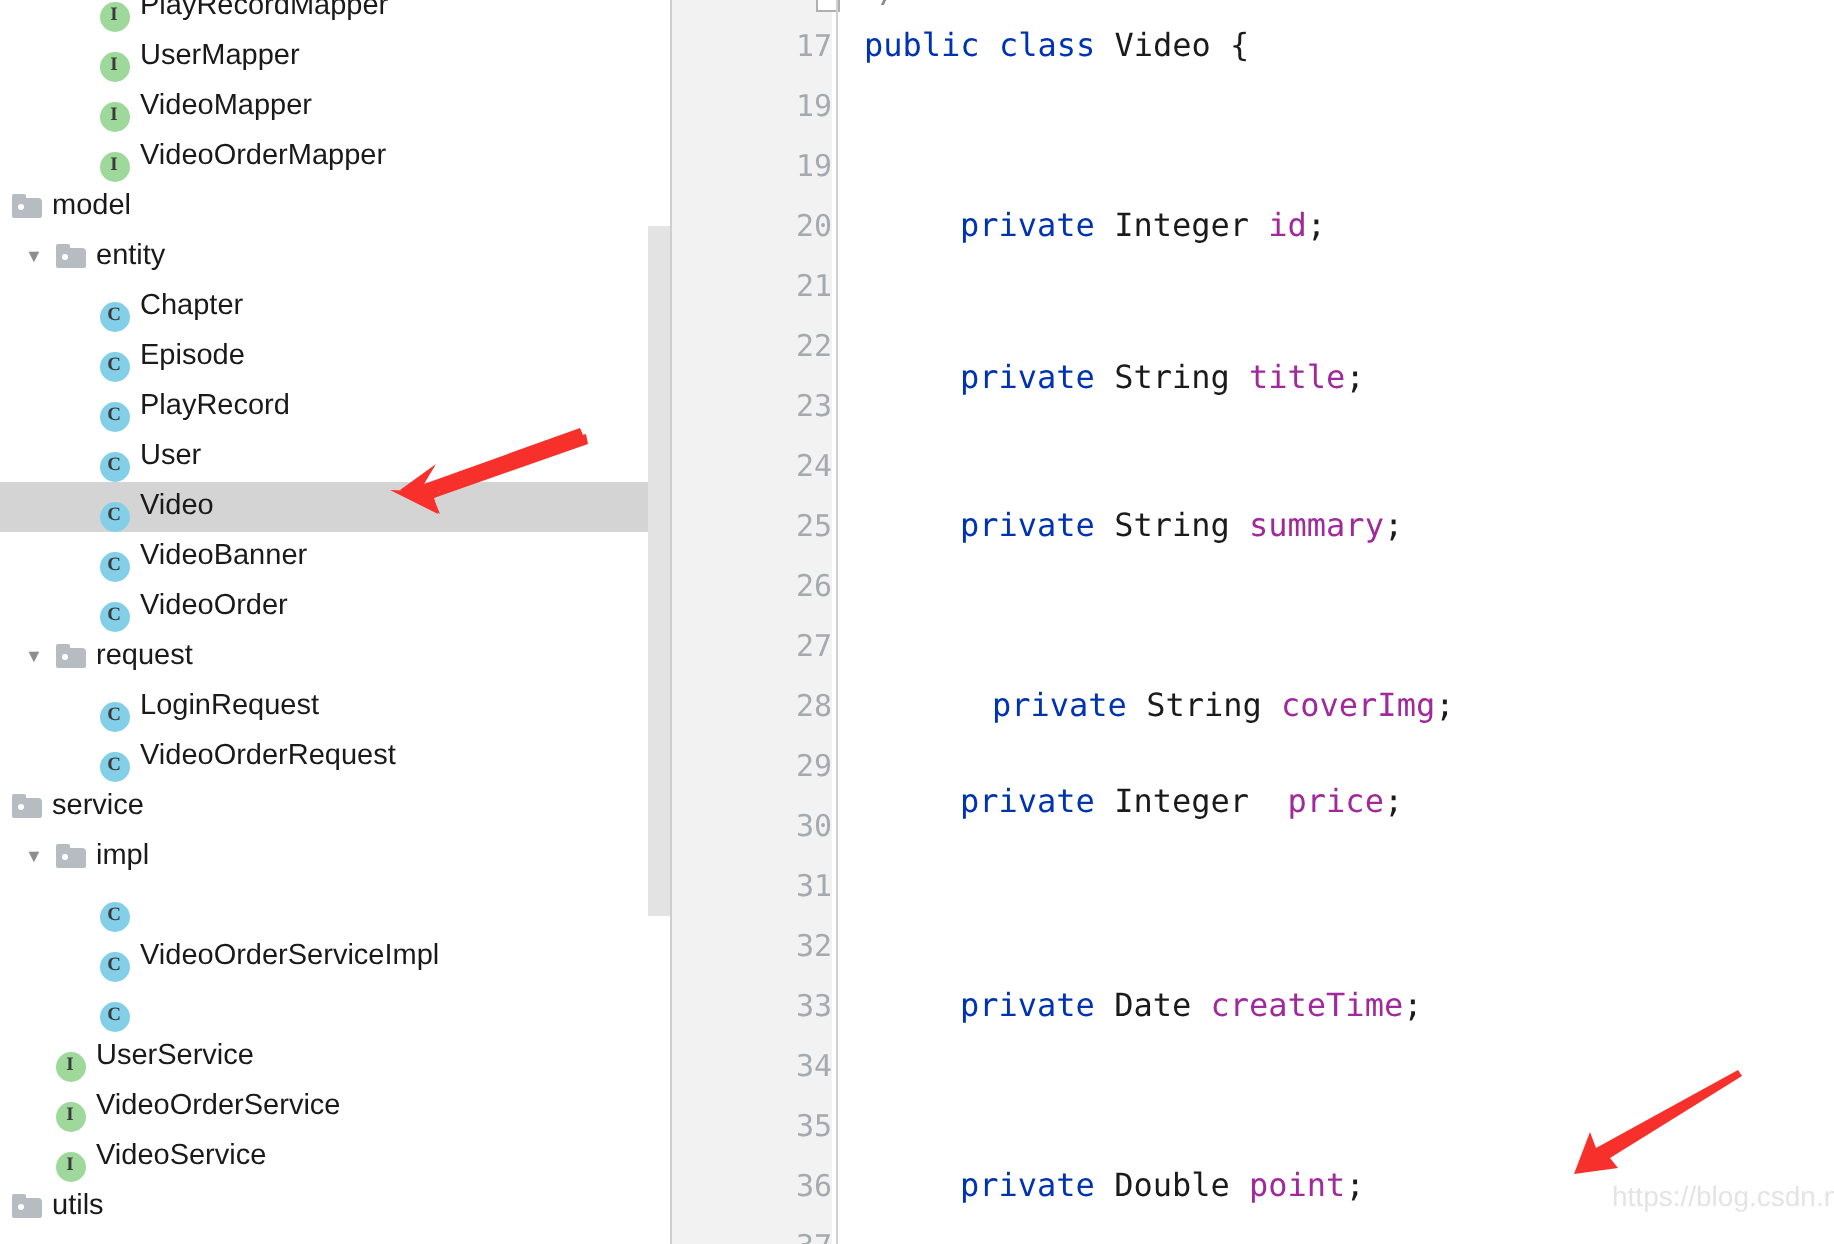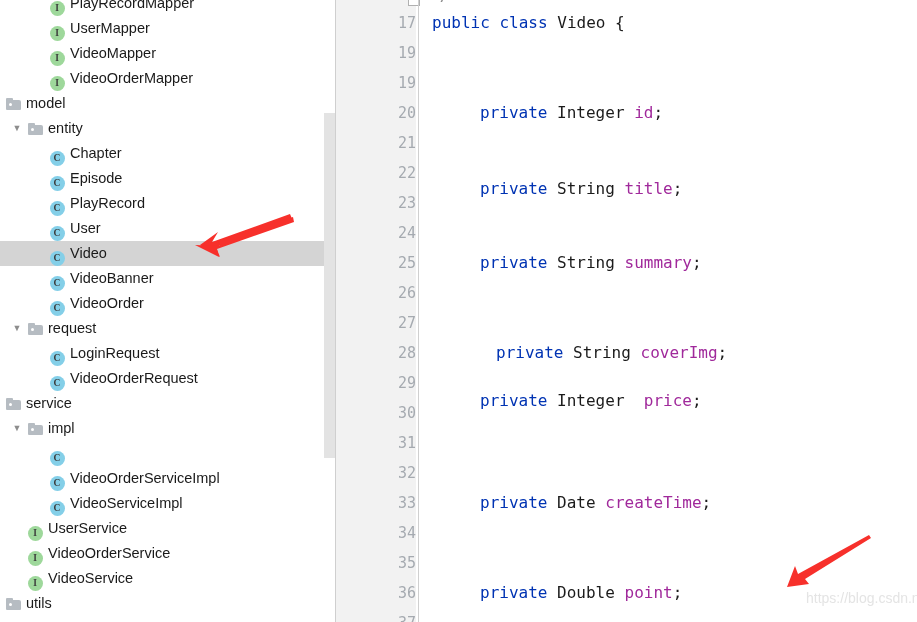--- a/index.html
+++ b/index.html
@@ -195,21 +195,20 @@
         </div>
         <div class="tree-row" style="top: 441px; position: absolute; left: 0px; width: 335px;">
           <span class="icon" style="left: 48px;"><span class="badge cls">C</span></span>
         </div>
         <div class="tree-row" style="top: 466px; position: absolute; left: 0px; width: 335px;">
           <span class="icon" style="left: 48px;"><span class="badge cls">C</span></span>
           <span class="label" style="left: 70px;">VideoOrderServiceImpl</span>
         </div>
         <div class="tree-row" style="top: 491px; position: absolute; left: 0px; width: 335px;">
           <span class="icon" style="left: 48px;"><span class="badge cls">C</span></span>
-          <span class="label" style="left: 70px;">VideoServiceImpl</span>
         </div>
         <div class="tree-row" style="top: 516px; position: absolute; left: 0px; width: 335px;">
           <span class="icon" style="left: 26px;"><span class="badge iface">I</span></span>
           <span class="label" style="left: 48px;">UserService</span>
         </div>
         <div class="tree-row" style="top: 541px; position: absolute; left: 0px; width: 335px;">
           <span class="icon" style="left: 26px;"><span class="badge iface">I</span></span>
           <span class="label" style="left: 48px;">VideoOrderService</span>
         </div>
         <div class="tree-row" style="top: 566px; position: absolute; left: 0px; width: 335px;">

